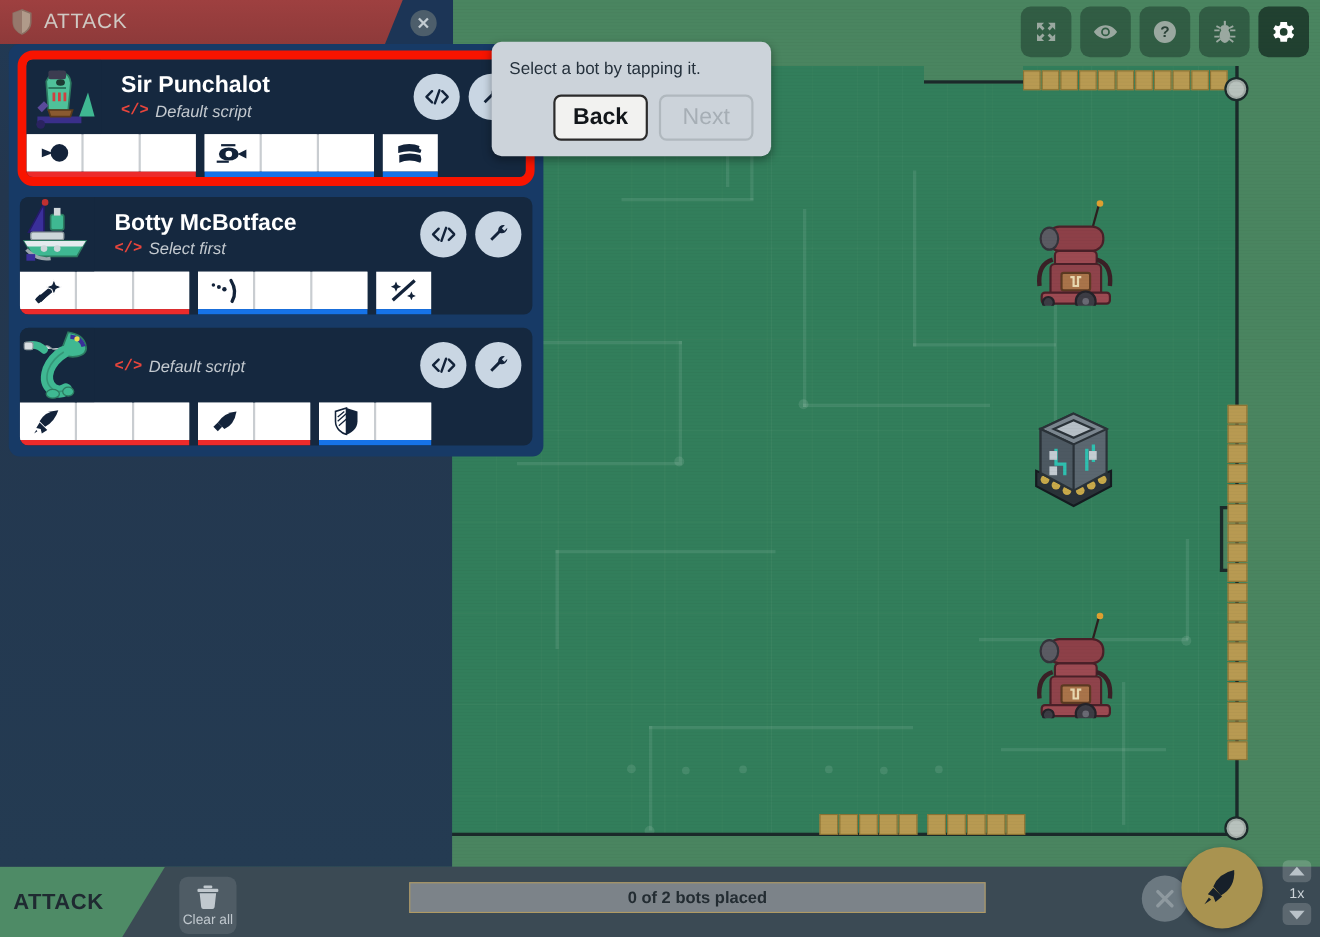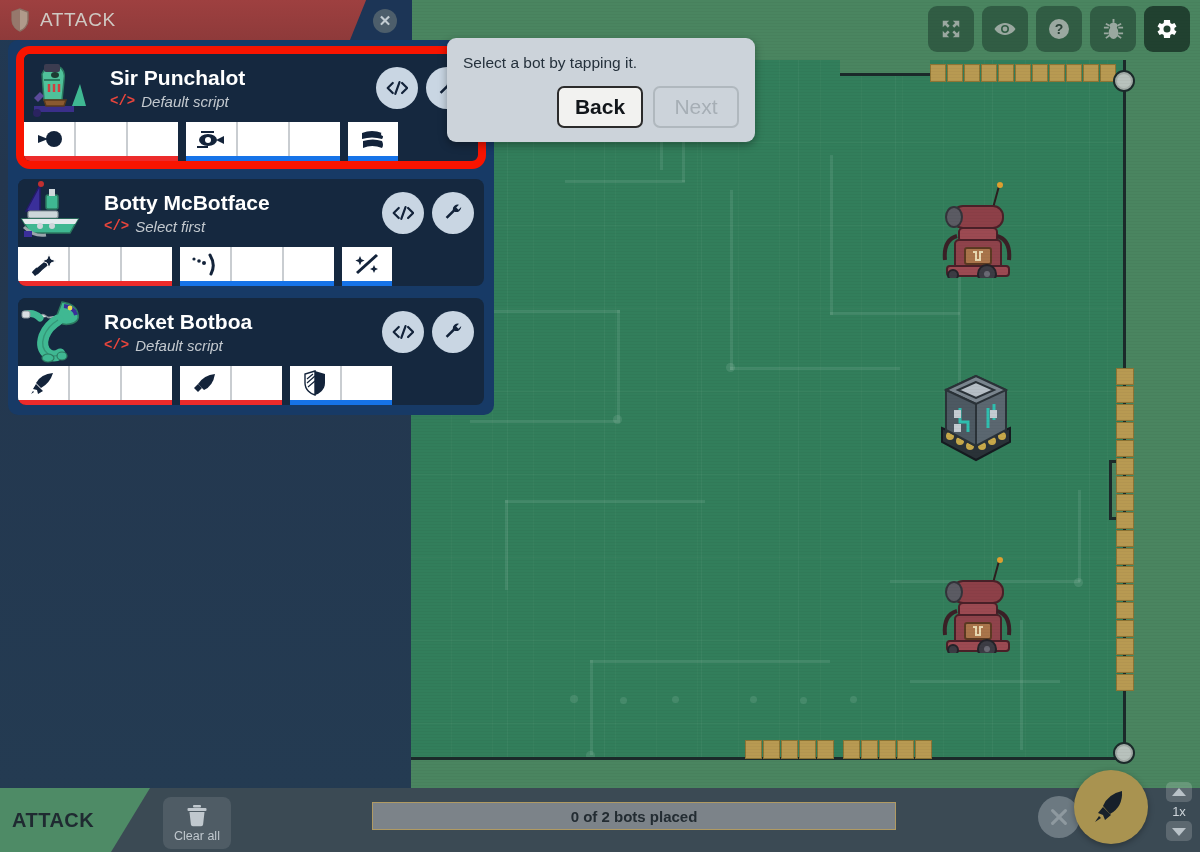--- a/index.html
+++ b/index.html
@@ -141,21 +141,21 @@
   .cells .cell {
     width:50px; height:34px; background:#ffffff;
     display:flex; align-items:center; justify-content:center;
   }
   .stat-underline { height:5px; }
   .u-red { background:#ec2b2b; }
   .u-blue { background:#1673e8; }
 
   
   .dialog {
-    position:absolute; left:447px; top:38px; width:308px;
+    position:absolute; left:447px; top:38px; width:254px;
     background:#ccd3da; border-radius:9px;
     box-shadow: 0 3px 8px rgba(0,0,0,.35);
     padding:16px 16px 14px 16px; z-index:45;
   }
   .dialog-text { color:#25313c; font-size:15.5px; margin-bottom:14px; }
   .dialog-btns { display:flex; gap:10px; justify-content:flex-end; }
   .dlg-btn {
     min-width:86px; padding:7px 12px; border-radius:7px; font-size:21px;
     text-align:center; cursor:pointer;
   }
@@ -168,21 +168,21 @@
     background:#3b4a54; z-index:50;
   }
   .bb-attack-tab {
     position:absolute; left:0; top:0; width:150px; height:64px;
     background:#4e8b66;
     clip-path: polygon(0 0, 100% 0, 74% 100%, 0 100%);
     display:flex; align-items:center; padding-left:12px;
   }
   .bb-attack-label { color:#1f2a31; font-size:20px; font-weight:bold; letter-spacing:.5px; }
   .clear-all {
-    position:absolute; left:163px; top:9px; width:68px; height:52px;
+    position:absolute; left:163px; top:9px; width:52px; height:52px;
     background:rgba(255,255,255,.10); border-radius:8px;
     display:flex; flex-direction:column; align-items:center; justify-content:center;
     gap:1px; cursor:pointer;
   }
   .clear-all span { color:#c0c8ce; font-size:12.5px; }
   .progress-wrap {
     position:absolute; left:372px; top:802px; width:524px; height:28px;
     background:#7c8389; border:1px solid #b09a63;
     display:flex; align-items:center; justify-content:center; z-index:51;
   }
@@ -595,21 +595,20 @@
                 <path d="M38 18 q-6 4 -10 0 q-4 -4 -8 2" fill="#d8dee2" stroke="#8a969c" stroke-width="1.2"></path>
                 <path d="M40 22 q-10 6 -14 16 q-4 12 4 18 q6 4 12 0" fill="none" stroke="#3fb892" stroke-width="11" stroke-linecap="round"></path>
                 <path d="M40 22 q-10 6 -14 16 q-4 12 4 18 q6 4 12 0" fill="none" stroke="#2c7a60" stroke-width="1.4" opacity=".55"></path>
                 <path d="M8 16 q8 -2 14 4" fill="none" stroke="#3fb892" stroke-width="7" stroke-linecap="round"></path>
                 <rect x="4" y="13" width="8" height="7" rx="2" fill="#d8dee2" stroke="#8a969c" stroke-width="1"></rect>
                 <ellipse cx="30" cy="60" rx="6" ry="4" fill="#3fb892" stroke="#2c7a60" stroke-width="1.2"></ellipse>
                 <ellipse cx="44" cy="58" rx="5" ry="4" fill="#3fb892" stroke="#2c7a60" stroke-width="1.2"></ellipse>
               </svg>
             </div>
             <div class="bot-meta">
-              <div class="bot-name">Rocket Botboa</div>
               <div class="bot-script">
                 <span class="codeglyph">&lt;/&gt;</span>
                 <span class="scriptname">Default script</span>
               </div>
             </div>
             <div class="bot-actions">
               <div class="circ-btn">
                 <svg width="22" height="18" viewBox="0 0 26 20" fill="none" stroke="#13233a" stroke-width="2.6" stroke-linecap="round" stroke-linejoin="round">
                   <polyline points="8,4 2,10 8,16"></polyline>
                     <line x1="16" y1="3" x2="11" y2="17"></line>

